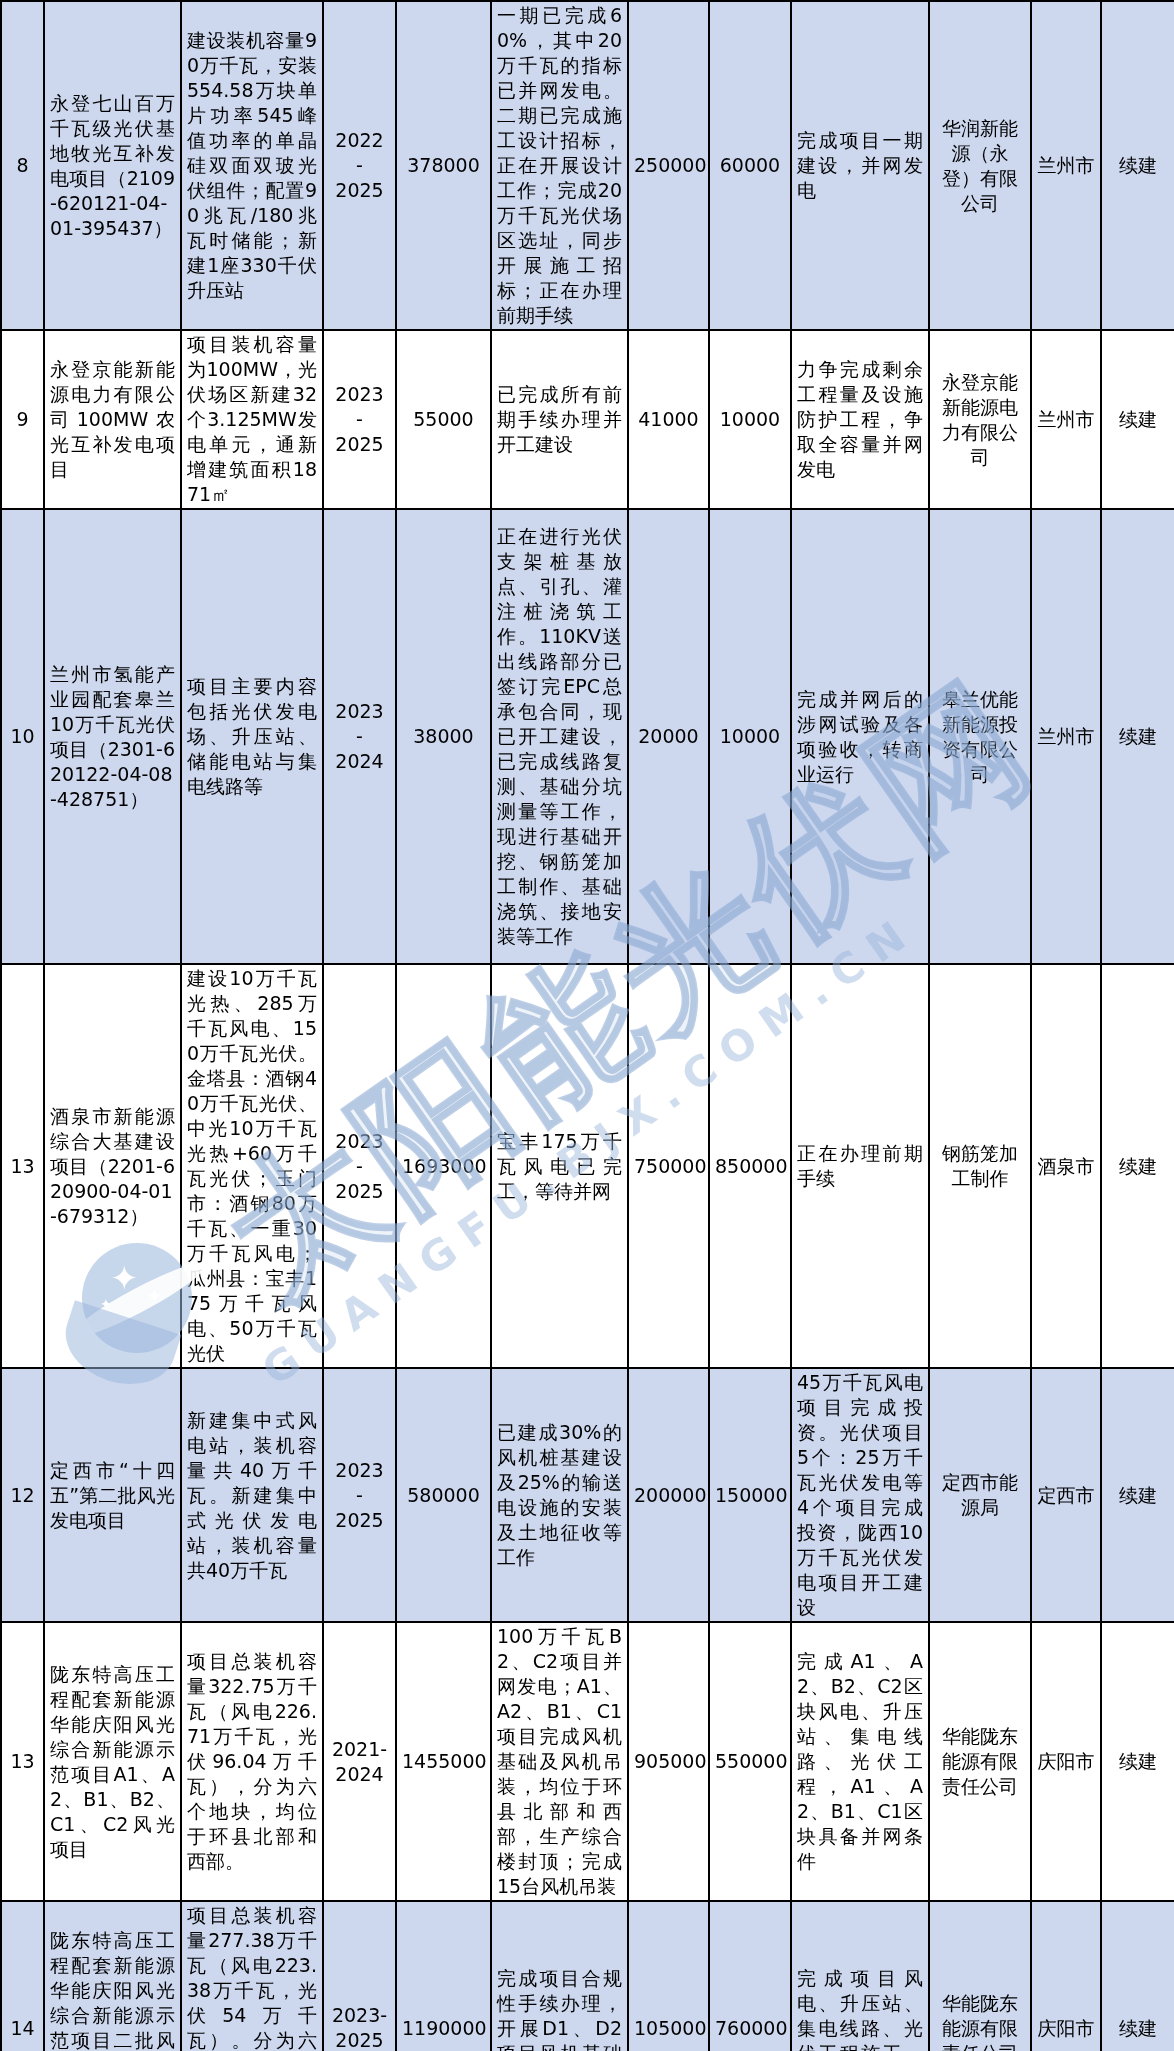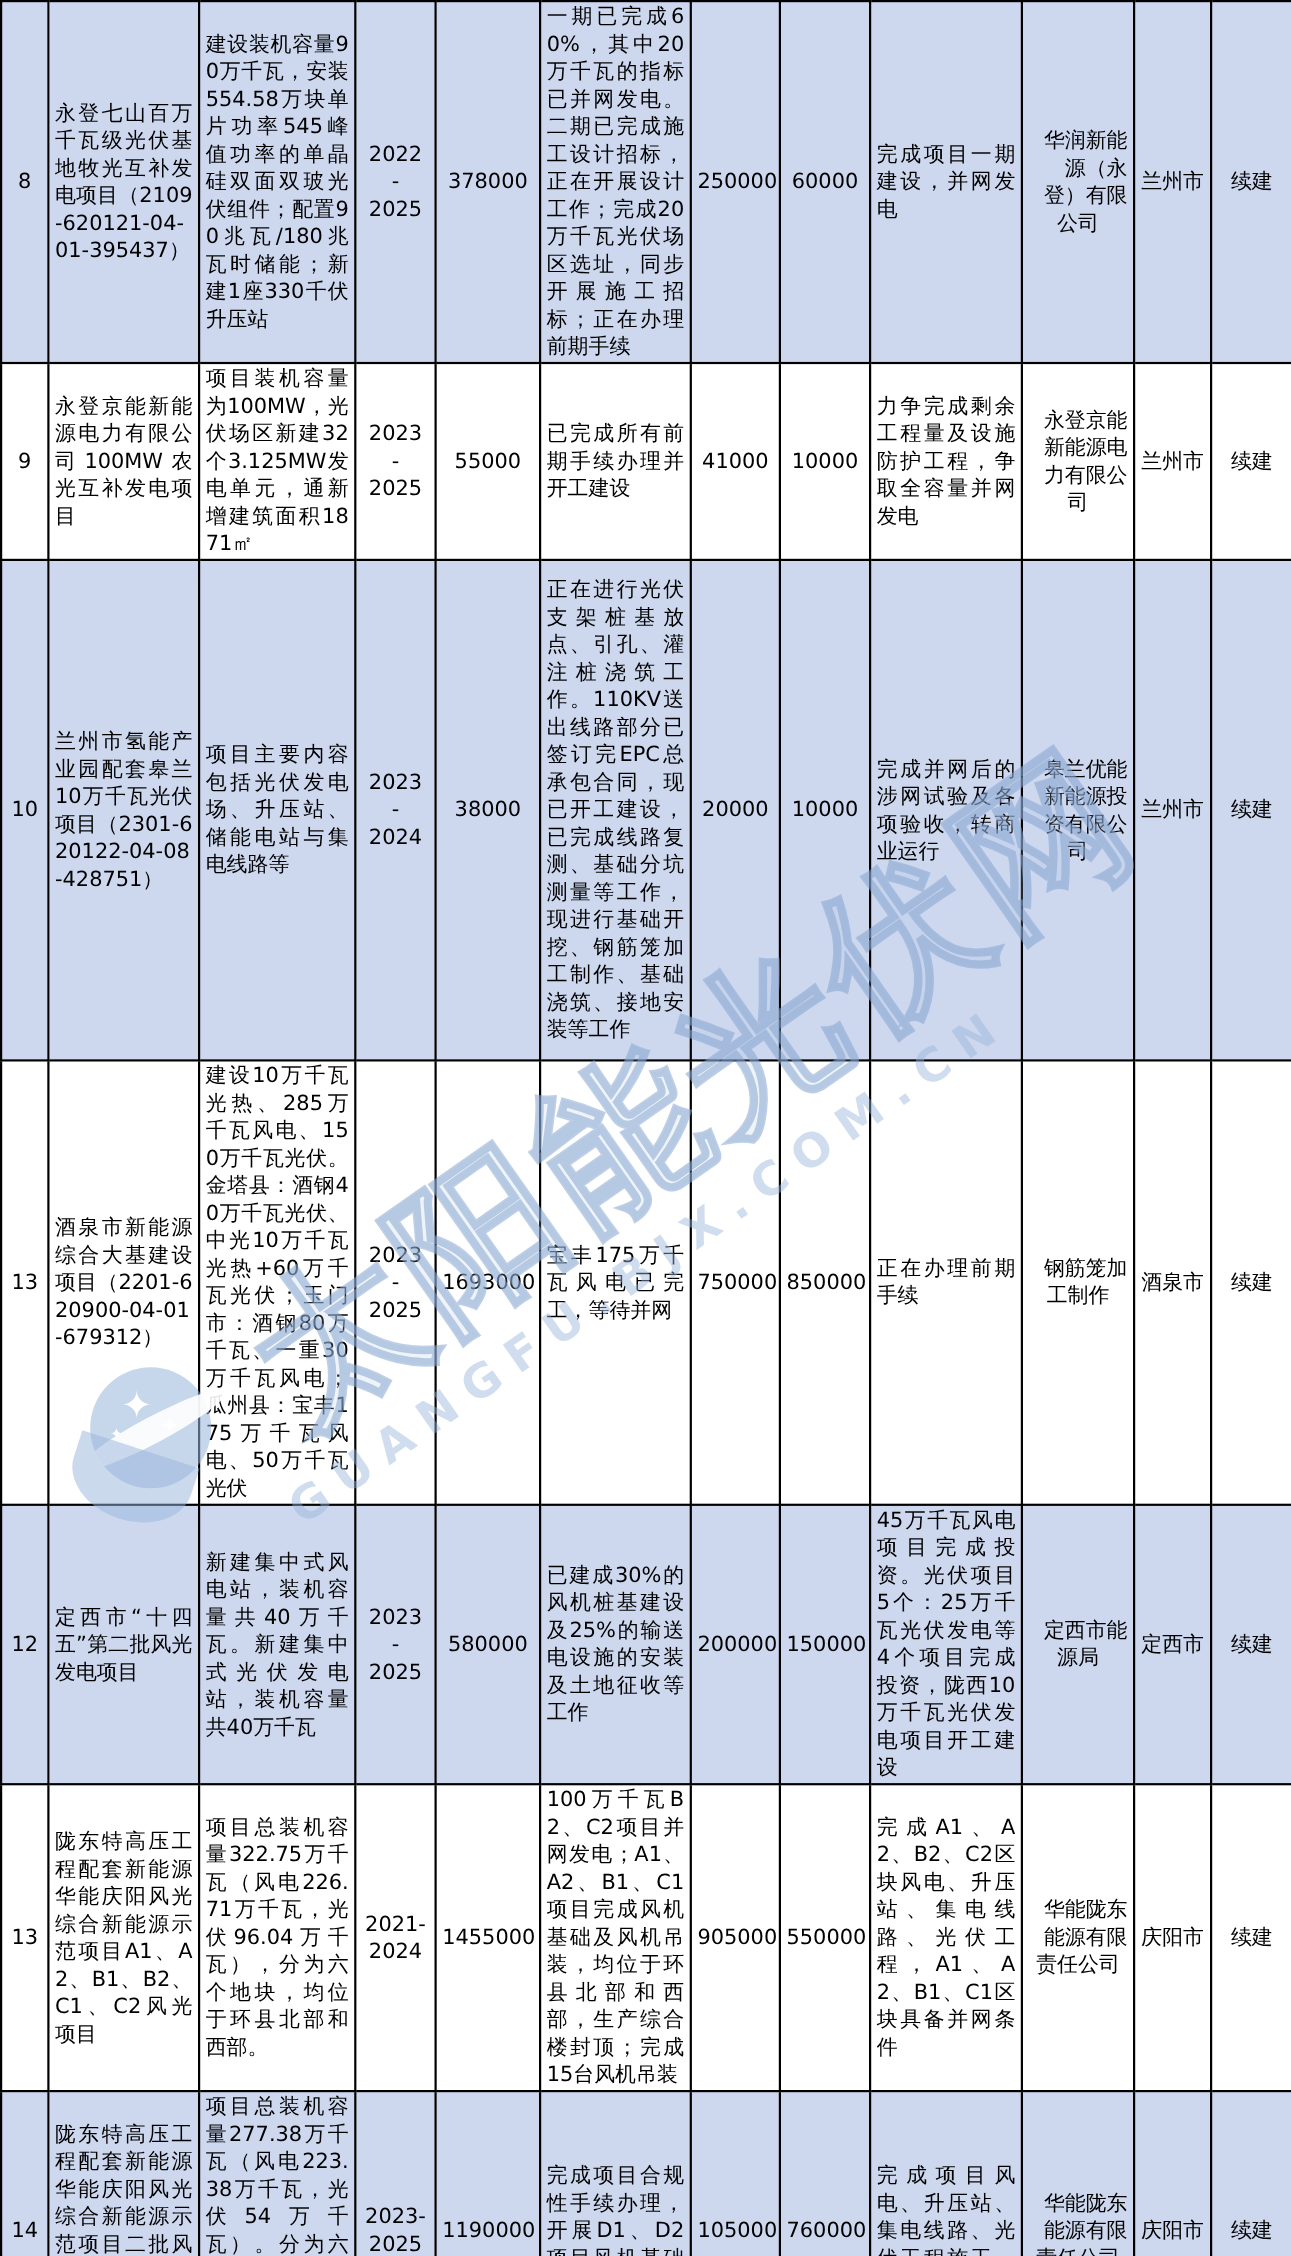--- a/index.html
+++ b/index.html
@@ -23,21 +23,21 @@
     word-break:break-all;
     text-align:justify;
     text-align-last:left;
   }
   tr.shaded td{background:var(--shaded,#cdd8ef);}
   .col-no,.col-years,.col-total,.col-invested,.col-plan2023,
   .col-company,.col-city,.col-status{
     text-align:center;text-align-last:center;word-break:keep-all;
   }
   .col-years{white-space:pre-line;}
-  .col-company{word-break:break-all;text-align:right;}
+  .col-company{word-break:break-all;}
   
   .w-no{width:43px}.w-name{width:137px}.w-content{width:142px}.w-years{width:73px}
   .w-total{width:95px}.w-progress{width:137px}.w-invested{width:81px}.w-plan2023{width:82px}
   .w-goal{width:138px}.w-company{width:102px}.w-city{width:70px}.w-status{width:74px}
   
   tbody tr:nth-child(1){height:327px}
   tbody tr:nth-child(2){height:151px}
   tbody tr:nth-child(3){height:455px}
   tbody tr:nth-child(4){height:377px}
   tbody tr:nth-child(5){height:225px}

